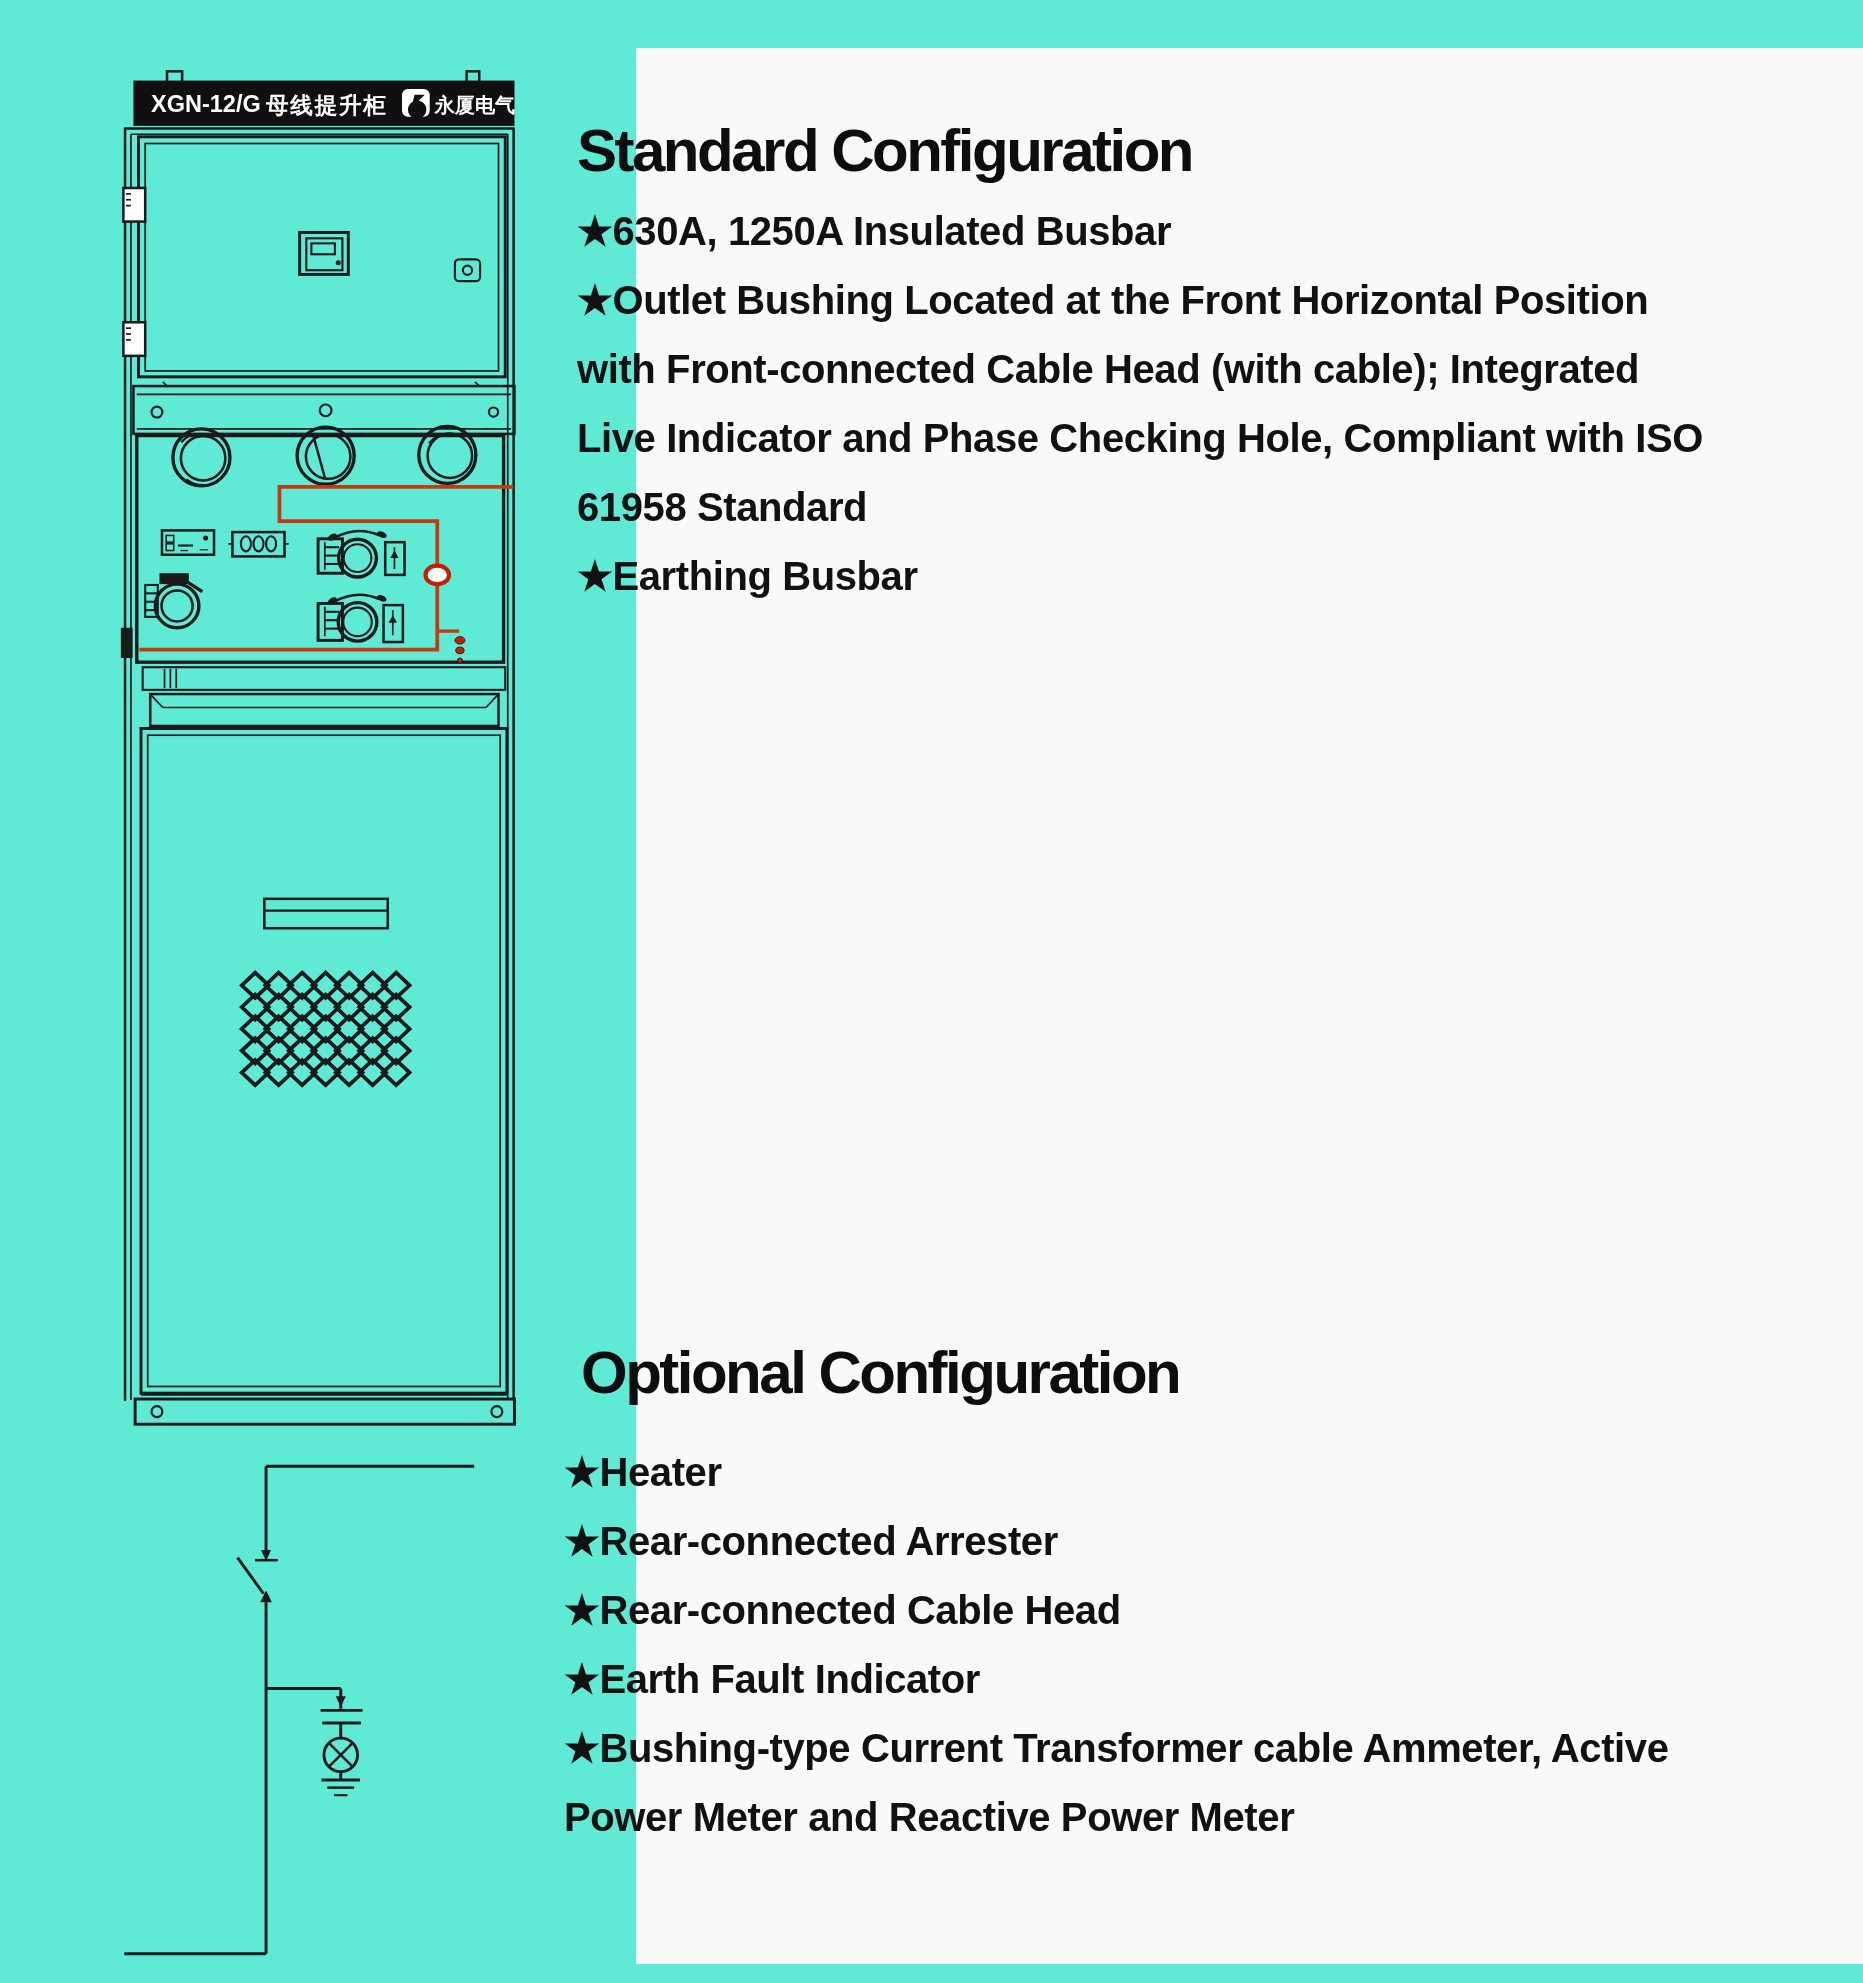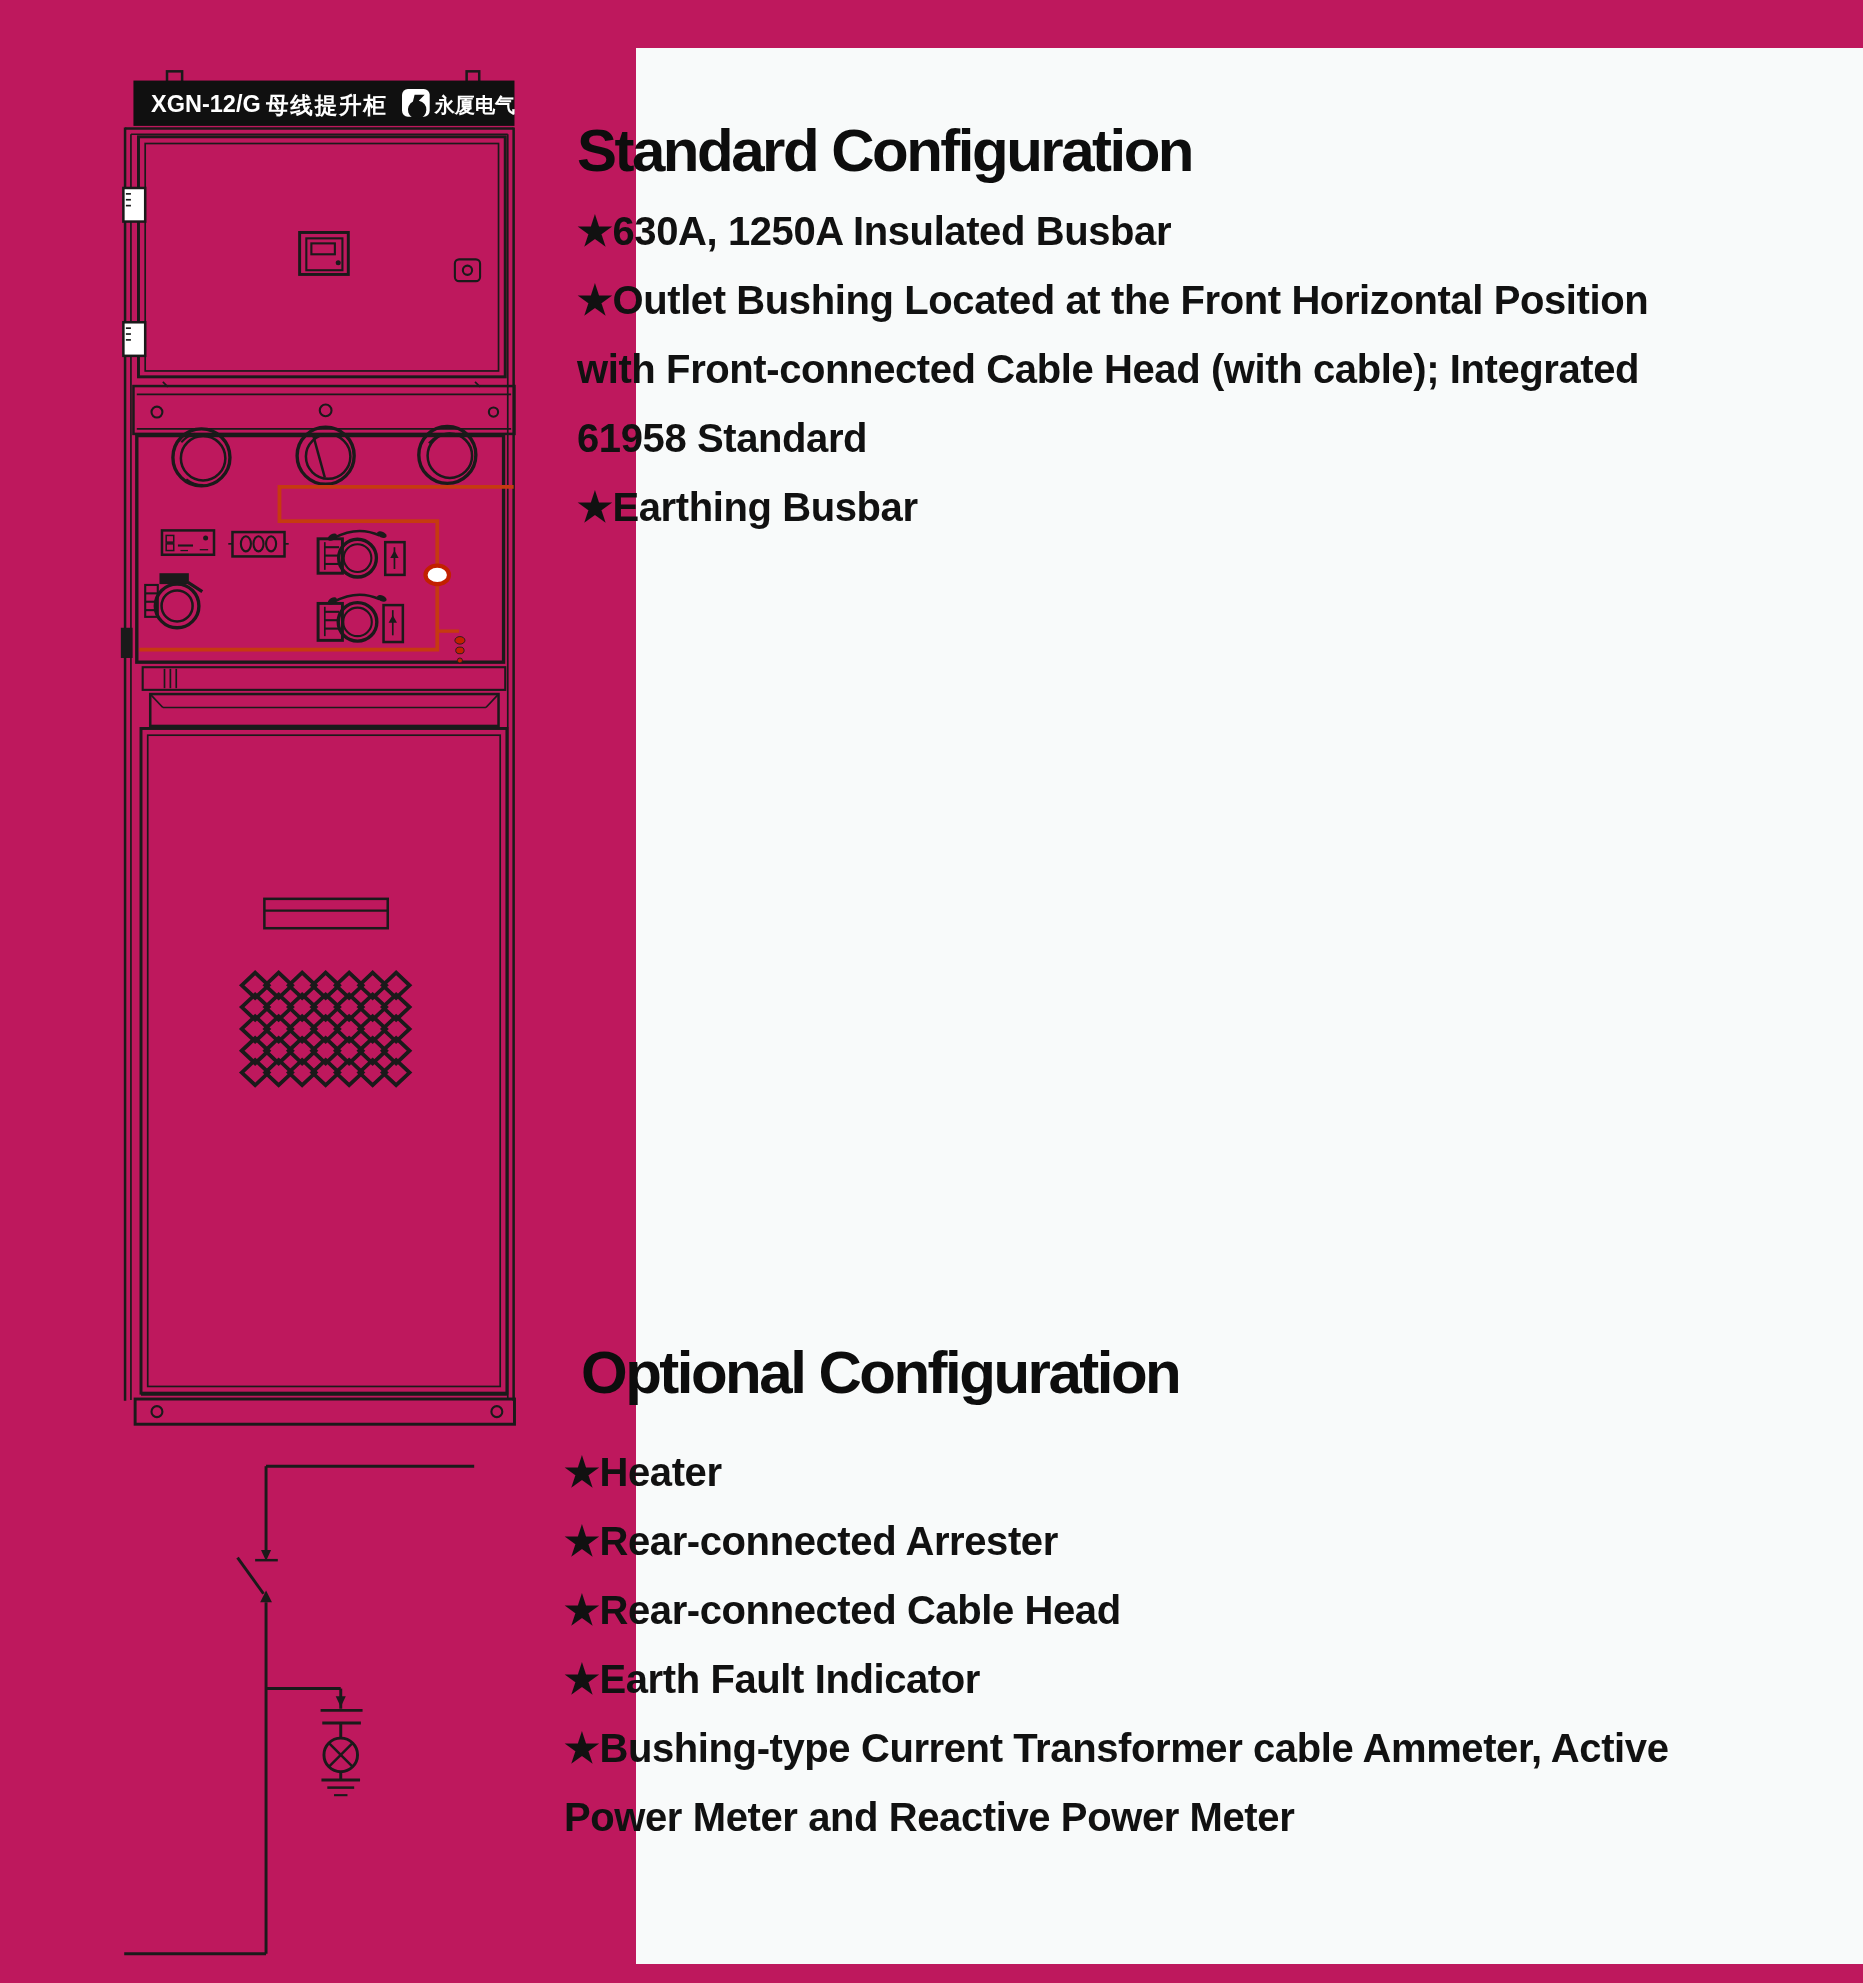--- a/index.html
+++ b/index.html
@@ -1,17 +1,17 @@
 <!DOCTYPE html>
 <html style="font-size:13.4px"><head>
 <meta charset="utf-8">
 <style>
   html,body{margin:0;padding:0;}
   body{width:1864px;height:1984px;overflow:hidden;background:#ffffff;font-family:"Liberation Sans",sans-serif;}
-  .canvas{position:relative;width:1864px;height:1984px;background:#be185d;}
+  .canvas{position:relative;width:1864px;height:1984px;background:#5eead4;}
   .panel{position:absolute;left:636px;top:48px;width:1228px;height:1916px;background:#f8fafa;}
   svg{position:absolute;left:0;top:0;}
   .txt{position:absolute;color:#0d0d0d;white-space:nowrap;margin-top:12px;}
   .h1{font-size:60px;font-weight:700;letter-spacing:-2.5px;line-height:60px;}
   .list .li{font-size:40px;font-weight:700;letter-spacing:-0.4px;line-height:69px;color:#111;}
   .nameplate-text{fill:#ffffff;font-weight:700;}
 </style>
 </head>
 <body>
 
@@ -265,20 +265,21 @@
       </g>
     </g>
   </svg>
 
   <div class="txt h1" style="left:577px;top:109px">Standard Configuration</div>
 
   <div class="txt list" style="left:577px;top:185px">
     <div class="li">★630A, 1250A Insulated Busbar</div>
     <div class="li">★Outlet Bushing Located at the Front Horizontal Position</div>
     <div class="li">with Front-connected Cable Head (with cable); Integrated</div>
+    <div class="li">Live Indicator and Phase Checking Hole, Compliant with ISO</div>
     <div class="li">61958 Standard</div>
     <div class="li">★Earthing Busbar</div>
   </div>
 
   <div class="txt h1" style="left:581px;top:1331px">Optional Configuration</div>
 
   <div class="txt list" style="left:564px;top:1426px">
     <div class="li">★Heater</div>
     <div class="li">★Rear-connected Arrester</div>
     <div class="li">★Rear-connected Cable Head</div>

